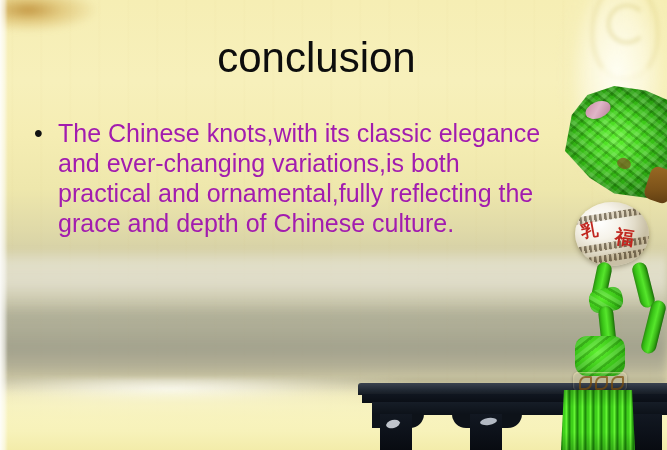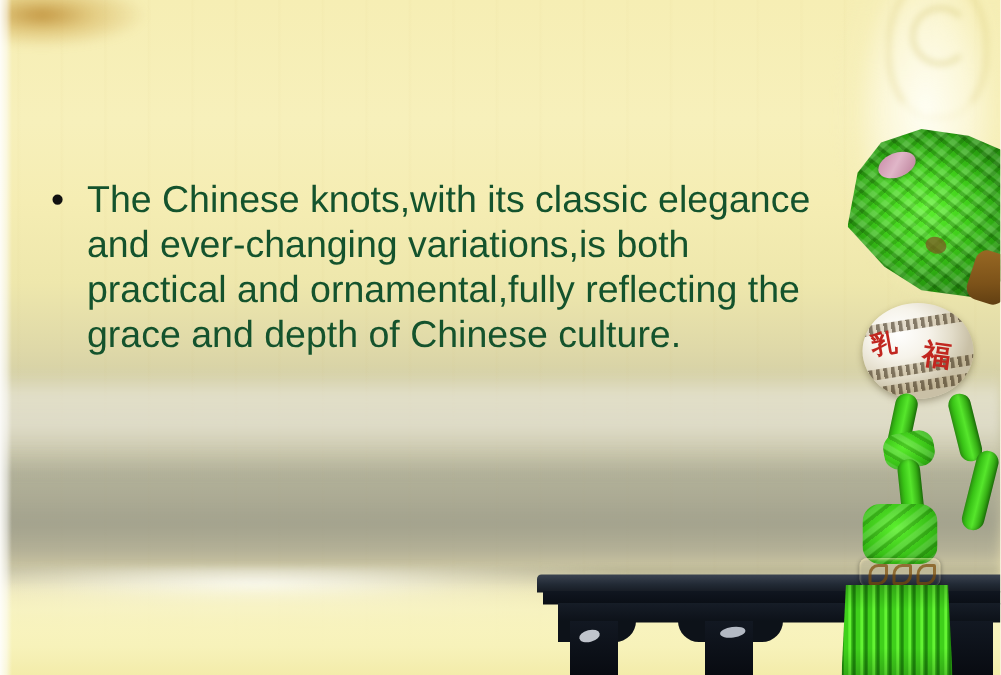--- a/index.html
+++ b/index.html
@@ -476,21 +476,21 @@
     flex: 0 0 24px;
     font-size: 25px;
     line-height: 30px;
     color: #111111;
     text-align: left;
   }
   .bullet-text {
     flex: 1 1 auto;
     font-size: 25px;
     line-height: 30px;
-    color: #14532d;
+    color: #a21caf;
     font-family: "Liberation Sans", sans-serif;
   }
 </style>
 </head>
 <body>
 
 <div class="slide">
 
   <div class="bg-base"></div>
   <div class="bg-streaks"></div>
@@ -543,20 +543,21 @@
     <div class="gold-ring">
       <div class="gold-motif" style="left:6px;"></div>
       <div class="gold-motif" style="left:22px;"></div>
       <div class="gold-motif" style="left:38px;"></div>
     </div>
 
     <div class="tassel"></div>
     <div class="tassel-shade"></div>
   </div>
 
+  <div class="title">conclusion</div>
 
   <div class="body-block">
     <div class="bullet-row">
       <div class="bullet-mark">•</div>
       <div class="bullet-text">The Chinese knots,with its classic elegance and ever-changing variations,is both practical and ornamental,fully reflecting the grace and depth of Chinese culture.</div>
     </div>
   </div>
 
 </div>
 

